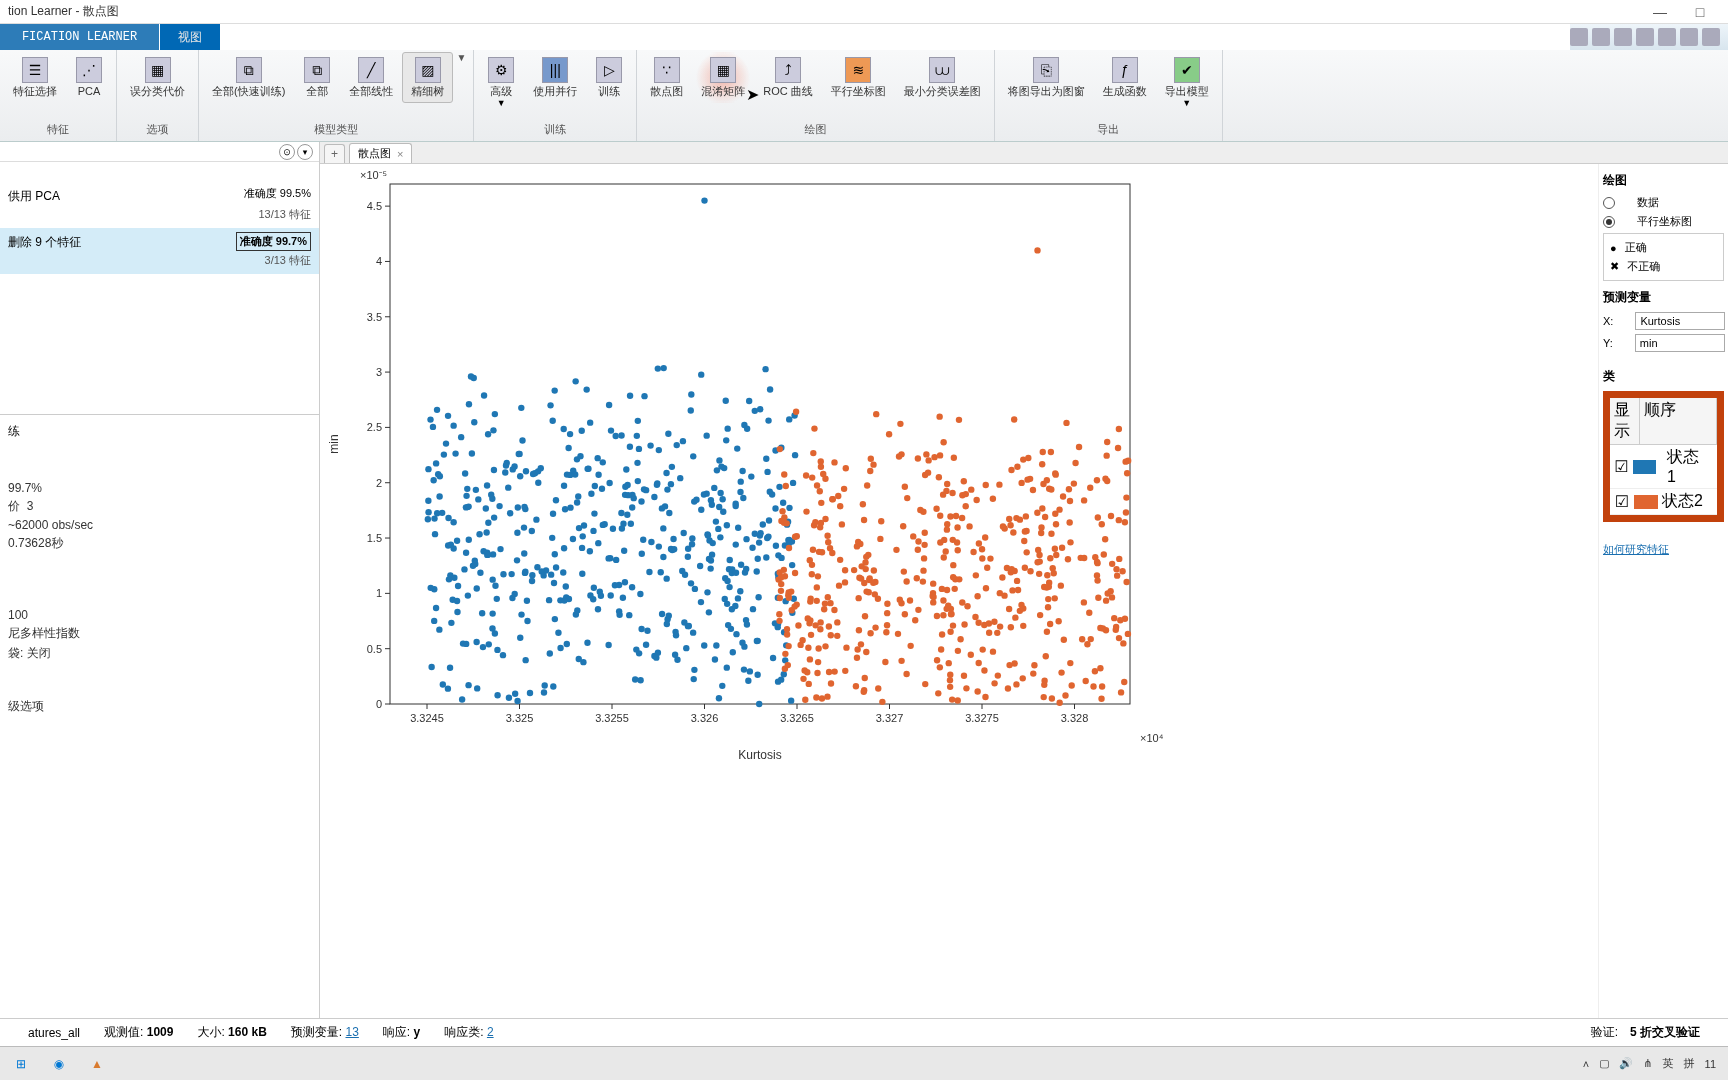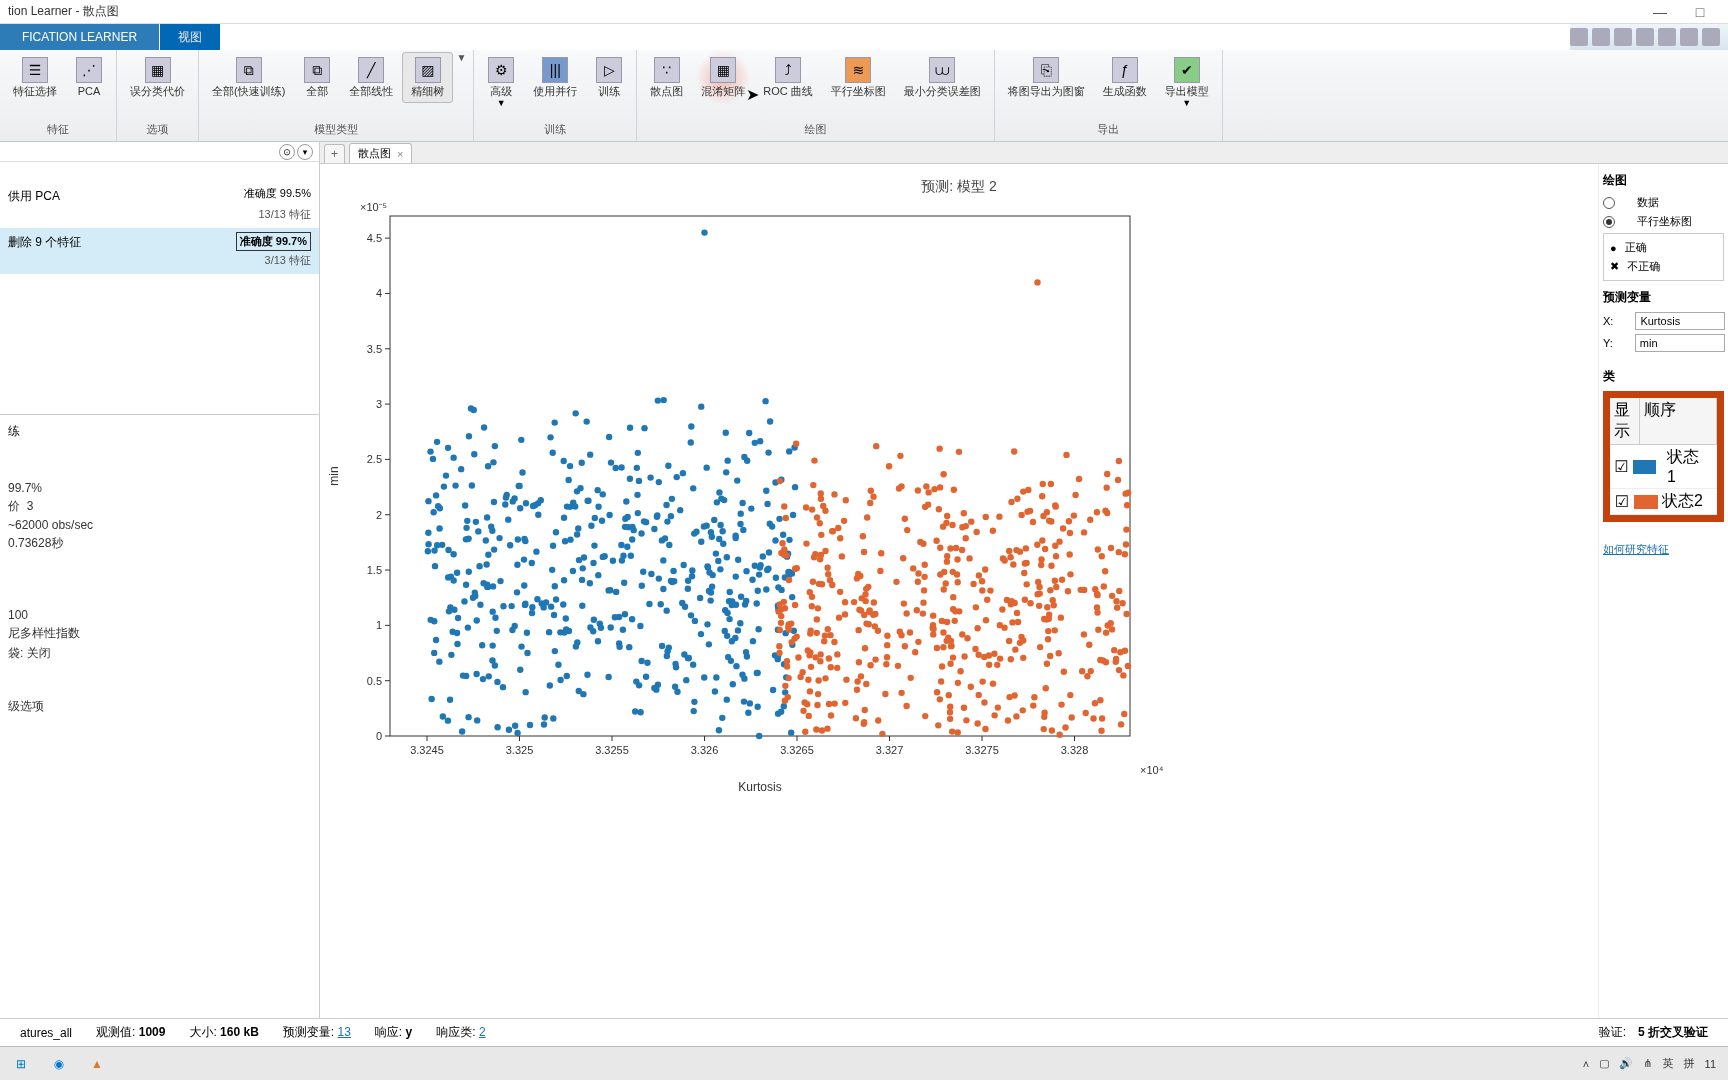--- a/index.html
+++ b/index.html
@@ -5,21 +5,21 @@
     * { margin: 0; padding: 0; box-sizing: border-box; font-family: "Microsoft YaHei", Arial, sans-serif; }
     body { background: #f0f0f0; width: 1728px; height: 1080px; overflow: hidden; font-size: 12px; }
     
     .titlebar { height: 24px; background: #fff; display: flex; align-items: center; padding: 0 8px; border-bottom: 1px solid #ddd; }
     .titlebar-text { color: #333; font-size: 12px; }
     .titlebar-spacer { flex: 1; }
     .win-btn { width: 40px; height: 22px; display: flex; align-items: center; justify-content: center; color: #555; font-size: 14px; cursor: pointer; }
     
     .menubar { height: 26px; background: #fff; display: flex; align-items: center; }
     .menu-tab { padding: 0 18px; height: 26px; display: flex; align-items: center; font-size: 12px; cursor: pointer; }
-    .menu-tab.primary { background: #2d7cb8; color: #fff; text-align: center; justify-content: center; border-right: 1px solid #fff; }
+    .menu-tab.primary { background: #2d7cb8; color: #fff; text-align: center; justify-content: center; border-right: 1px solid #fff; font-family: Liberation Mono, monospace; }
     .menu-tab.secondary { background: #0068b5; color: #e5e5e5; }
     .menubar-spacer { flex: 1; background: linear-gradient(to bottom, #eef5fa, #d8e5ee); }
     .menubar-icons { display: flex; gap: 4px; padding-right: 8px; background: linear-gradient(to bottom, #eef5fa, #d8e5ee); height: 26px; align-items: center; }
     .mb-icon { width: 18px; height: 18px; background: #aab; border-radius: 2px; }
     
     .ribbon { height: 92px; background: linear-gradient(to bottom, #f8f9fa, #ebedef); border-bottom: 1px solid #bcc; display: flex; }
     .ribbon-group { display: flex; flex-direction: column; border-right: 1px solid #d0d4d8; padding: 2px 4px 0; }
     .ribbon-items { display: flex; flex: 1; align-items: flex-start; }
     .ribbon-label { text-align: center; font-size: 11px; color: #555; padding: 2px 0 4px; }
     .ribbon-btn { display: flex; flex-direction: column; align-items: center; justify-content: flex-start; padding: 4px 8px; cursor: pointer; border: 1px solid transparent; border-radius: 3px; min-width: 46px; }
@@ -74,21 +74,21 @@
     .rp-input { width: 90px; border: 1px solid #aaa; padding: 2px 4px; font-size: 11px; }
     .rp-label { display: inline-block; width: 14px; }
     .class-table { border: 7px solid #c2410c; margin-top: 4px; font-size: 16px; }
     .ct-header { display: flex; background: #f5f5f5; border-bottom: 1px solid #ccc; }
     .ct-cell { padding: 2px 4px; border-right: 1px solid #ccc; }
     .ct-row { display: flex; align-items: center; border-bottom: 1px solid #eee; }
     .ct-check { width: 24px; text-align: center; }
     .color-swatch { width: 24px; height: 14px; }
     .rp-link { color: #1a6fb0; cursor: pointer; text-decoration: underline; margin-top: 20px; display: block; font-size: 11px; }
     
-    .status-bar { height: 28px; background: #fff; border-top: 1px solid #ccc; display: flex; align-items: center; padding: 0 20px; font-size: 12px; gap: 24px; }
+    .status-bar { height: 28px; background: #fff; border-top: 1px solid #ccc; display: flex; align-items: center; padding: 0 28px; font-size: 12px; gap: 24px; }
     .status-link { color: #1a6fb0; text-decoration: underline; cursor: pointer; }
     .status-spacer { flex: 1; }
     .status-right { display: flex; align-items: center; gap: 12px; }
     
     .taskbar { height: 34px; background: #e8e8e8; border-top: 1px solid #bbb; display: flex; align-items: center; padding: 0 4px; gap: 4px; }
     .task-btn { width: 34px; height: 28px; display: flex; align-items: center; justify-content: center; cursor: pointer; border-radius: 2px; }
     .task-spacer { flex: 1; }
     .tray { display: flex; align-items: center; gap: 10px; padding-right: 8px; font-size: 11px; color: #333; }
     
     .cursor-arrow { position: absolute; left: 746px; top: 85px; font-size: 16px; color: #000; pointer-events: none; z-index: 100; }
@@ -268,21 +268,20 @@
   <div style="flex:1; display:flex; flex-direction:column; background:#fff;">
     <div class="tab-strip">
       <div class="tab-plus">+</div>
       <div class="doc-tab">
         <span>散点图</span>
         <span class="tab-close">×</span>
       </div>
     </div>
     <div class="plot-area">
       <div class="chart-container">
-        <div class="chart-title">预测: 模型 2</div>
         <svg class="chart" id="scatter-svg" width="860" height="600" viewBox="0 0 860 600">
 
           <rect x="70" y="20" width="740" height="520" fill="none" stroke="#333" stroke-width="1"></rect>
           <text x="40" y="15" class="tick-label">×10⁻⁵</text>
           <text x="820" y="578" class="tick-label">×10⁴</text>
           <text x="18" y="280" class="axis-label" transform="rotate(-90 18 280)" text-anchor="middle">min</text>
           <text x="440" y="595" class="axis-label" text-anchor="middle">Kurtosis</text>
           <g id="yticks">
               <line x1="70" y1="540" x2="65" y2="540" stroke="#333"></line>
               <text x="62" y="544" text-anchor="end" class="tick-label">0</text>

